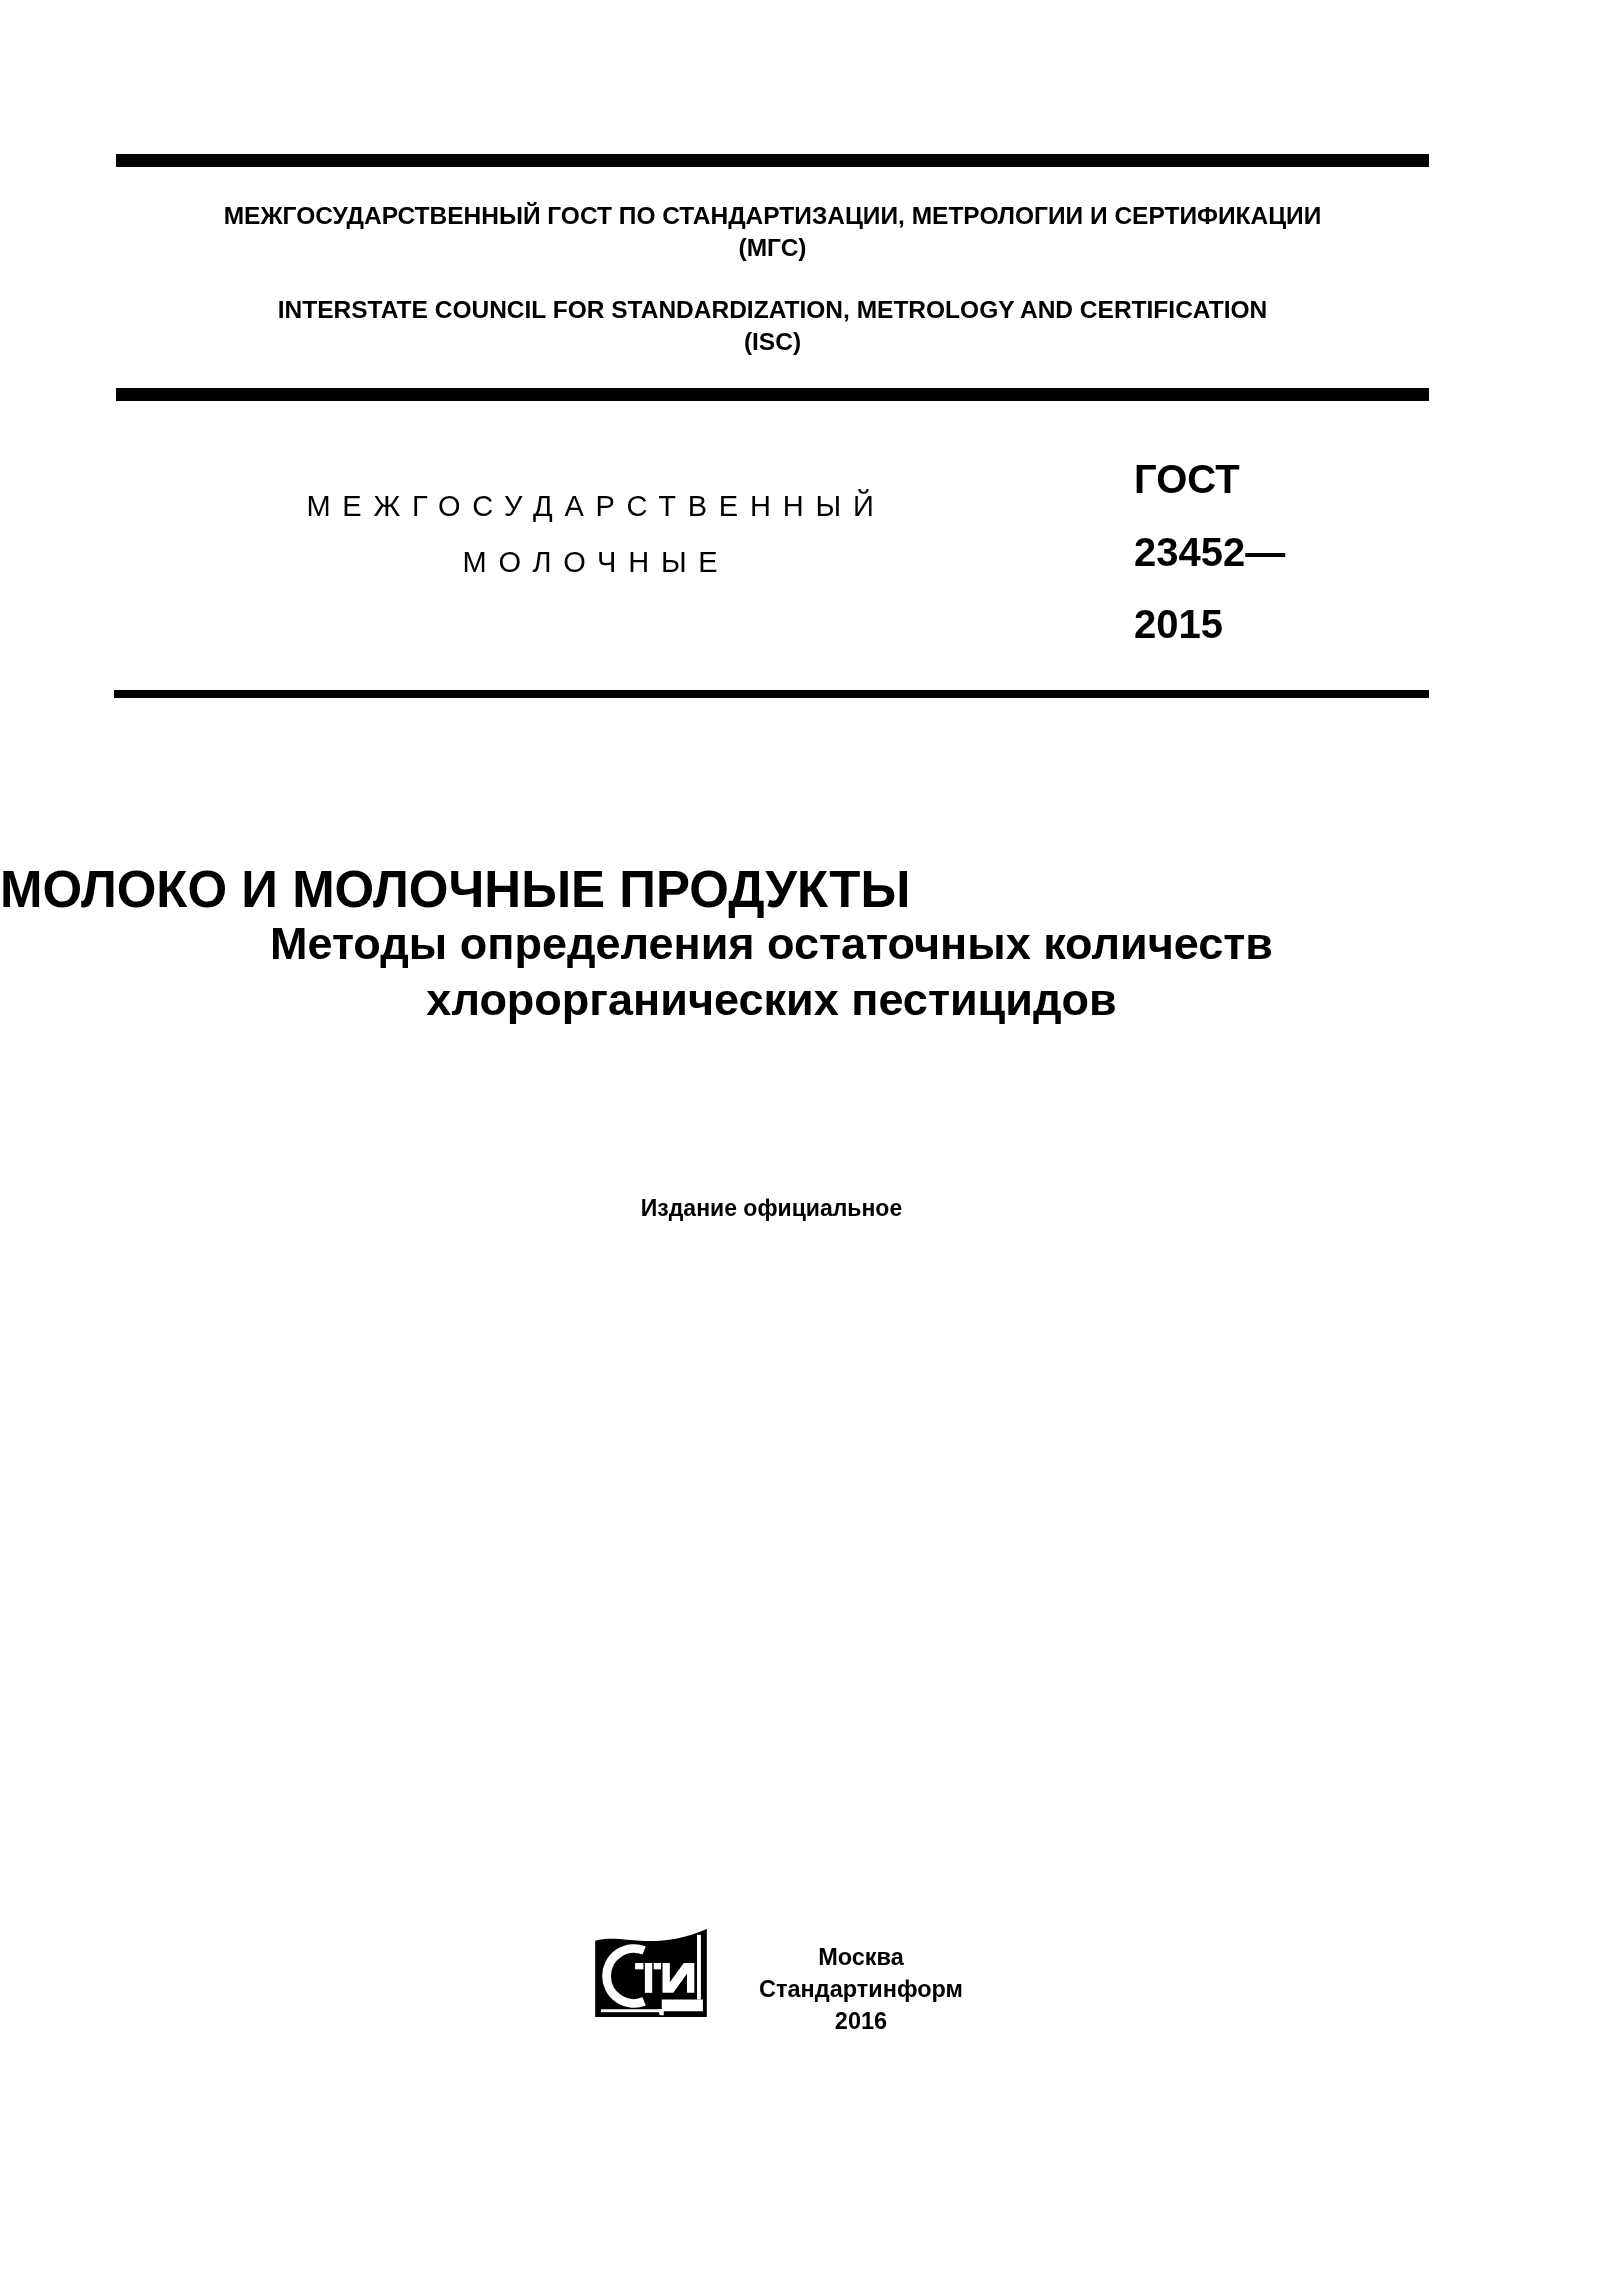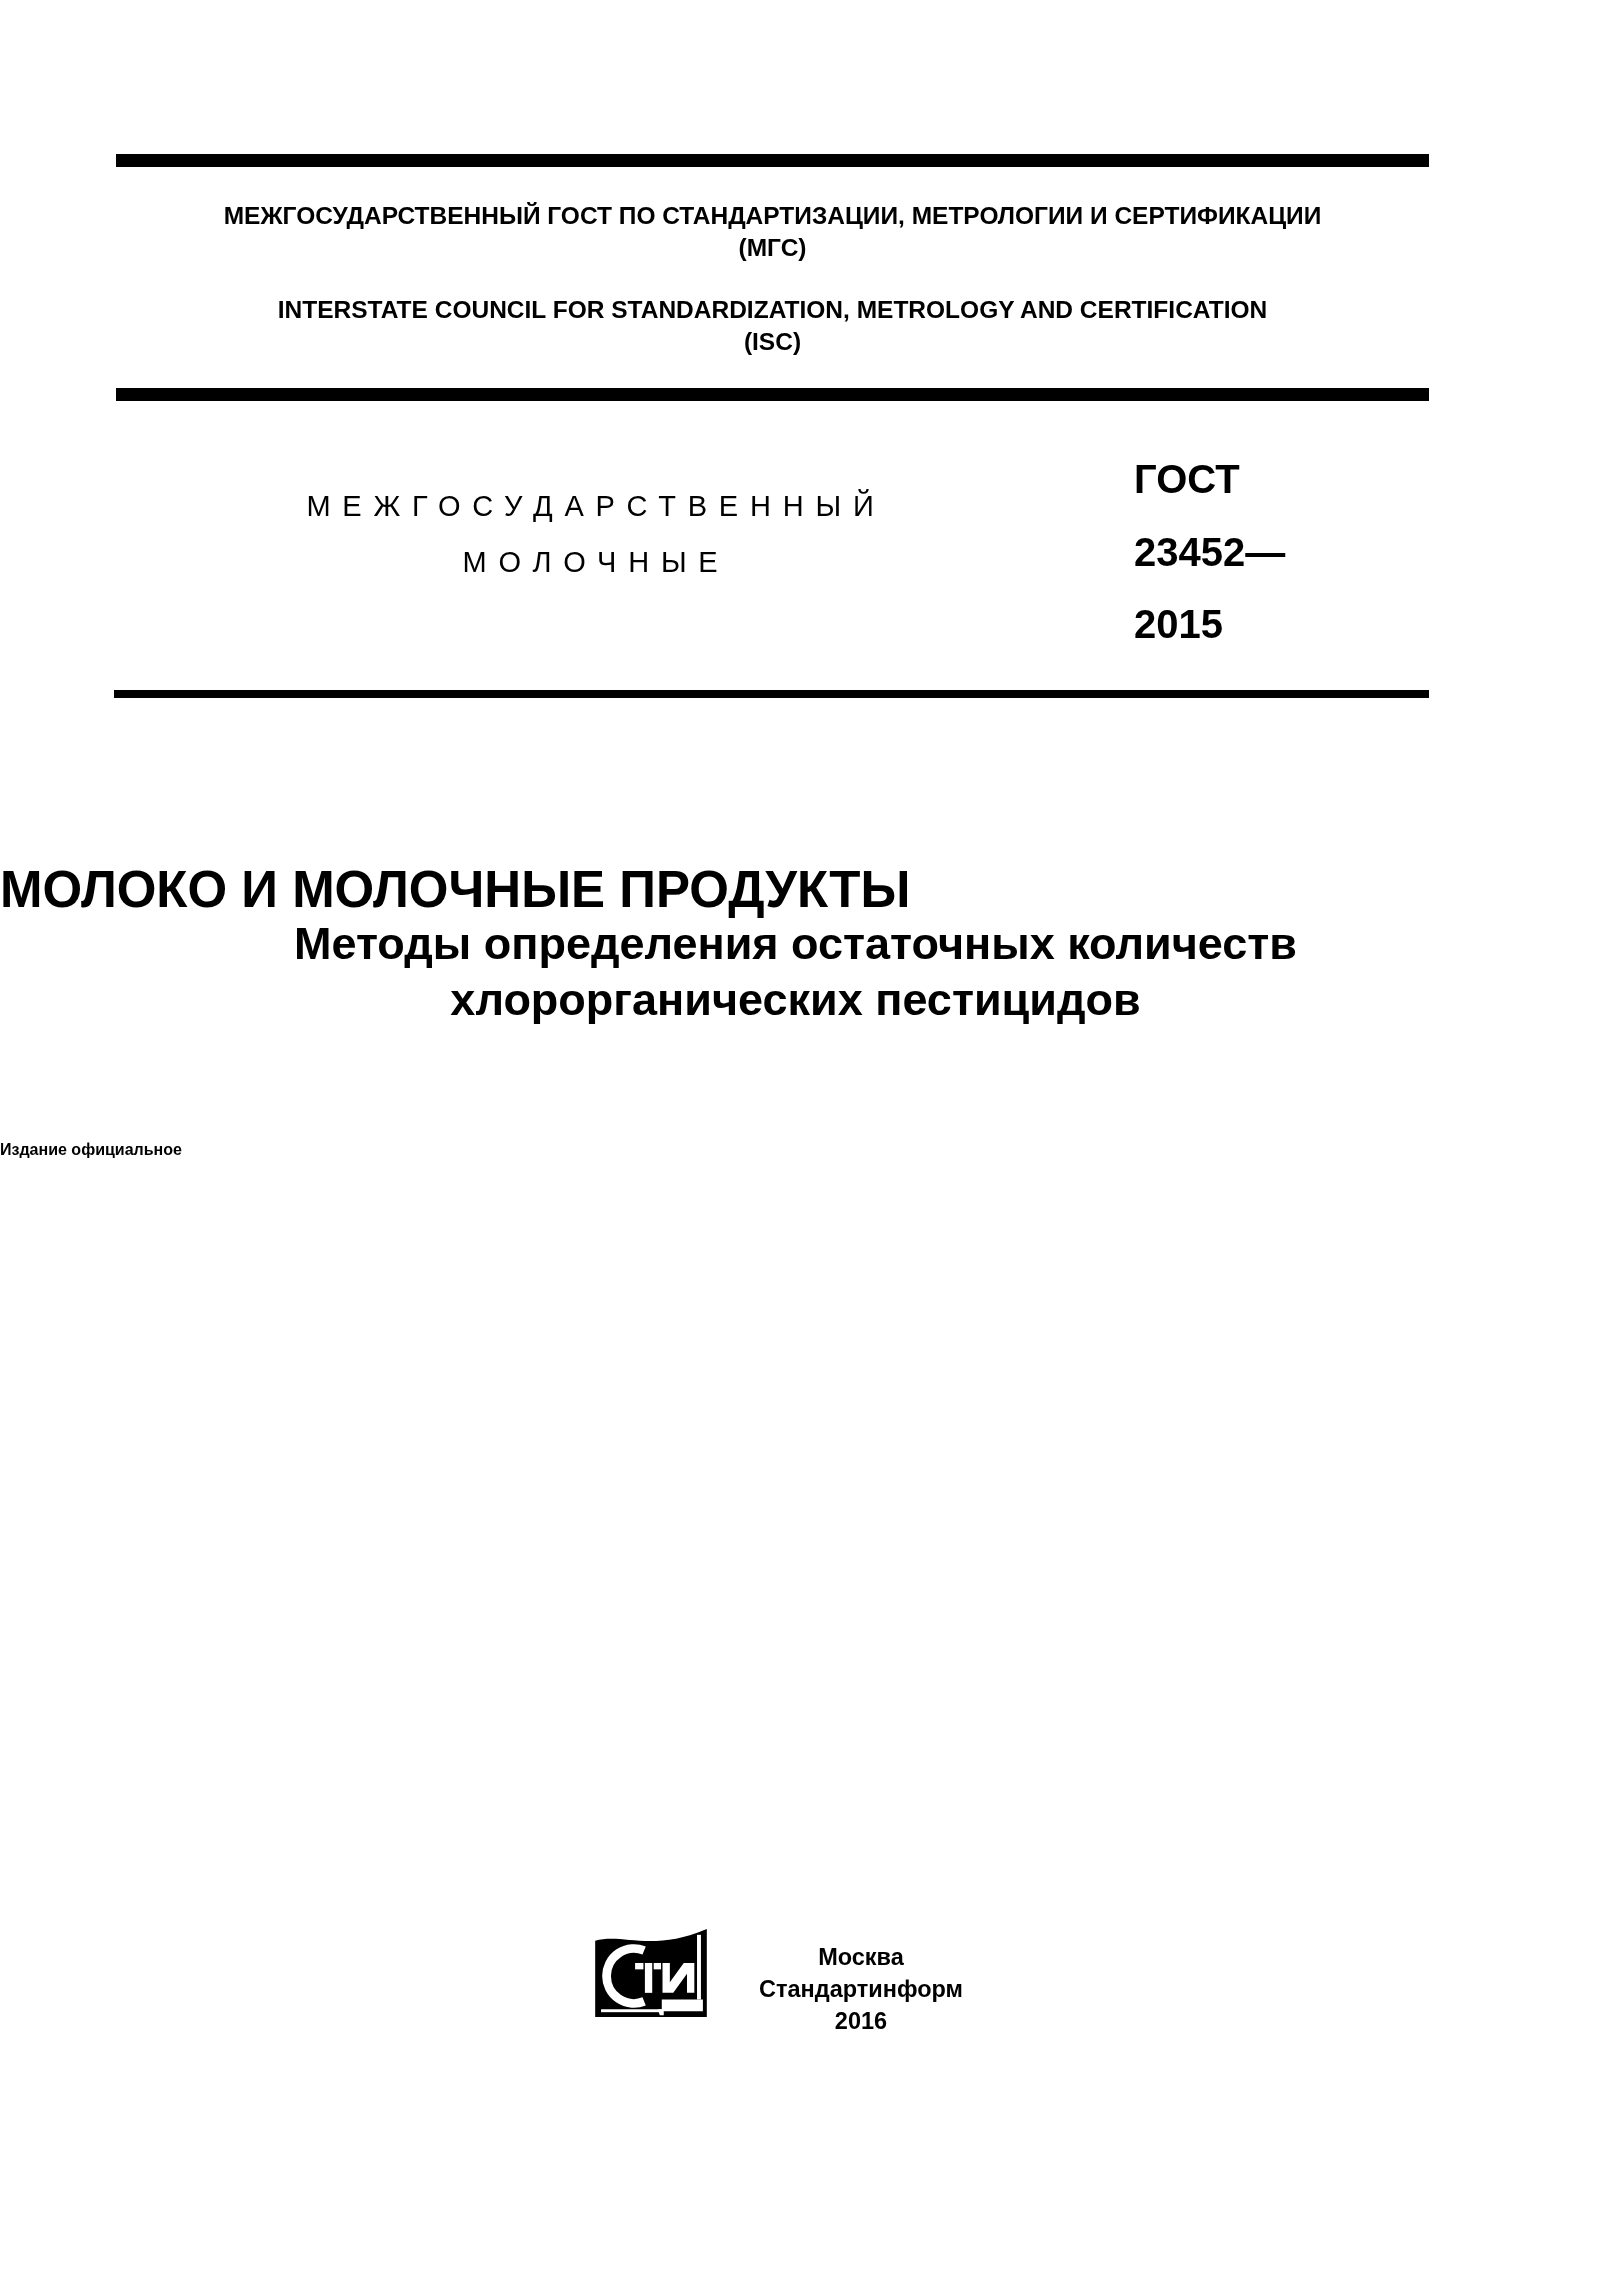--- a/index.html
+++ b/index.html
@@ -24,26 +24,26 @@
 
   .gost { position: absolute; left: 1094px; font-weight: bold; font-size: 40px;
           line-height: 73px; white-space: nowrap; margin-left: 40px; }
   .gost-1 { top: 443px; }
   .gost-2 { top: 516px; }
   .gost-3 { top: 588px; }
 
   .title { position: absolute; left: 0; width: 1543px; text-align: left;
            font-weight: bold; font-size: 51px; top: 823px; white-space: nowrap; margin-top: 37px; }
   .subtitle { position: absolute; left: 0; width: 1543px; text-align: center;
-              font-weight: bold; font-size: 45px; line-height: 56px; white-space: nowrap; padding-left: 24px; }
+              font-weight: bold; font-size: 45px; line-height: 56px; white-space: nowrap; }
   .subtitle-1 { top: 916px; }
   .subtitle-2 { top: 972px; }
 
-  .edition { position: absolute; left: 0; width: 1543px; 
-             font-weight: bold; font-size: 16px; top: 1141px; white-space: nowrap; }
+  .edition { position: absolute; left: 0; width: 1543px; text-align: center;
+             font-weight: bold; font-size: 23px; top: 1195px; white-space: nowrap; }
 
   .logo { position: absolute; left: 593px; top: 1927px; width: 116px; height: 94px; }
 
   .publisher { position: absolute; left: 725px; width: 272px; top: 1929px;
                text-align: center; font-weight: bold; font-size: 23.5px; line-height: 32px; margin-top: 12px; }
   .publisher div { white-space: nowrap; }
 </style>
 </head>
 <body>
 

